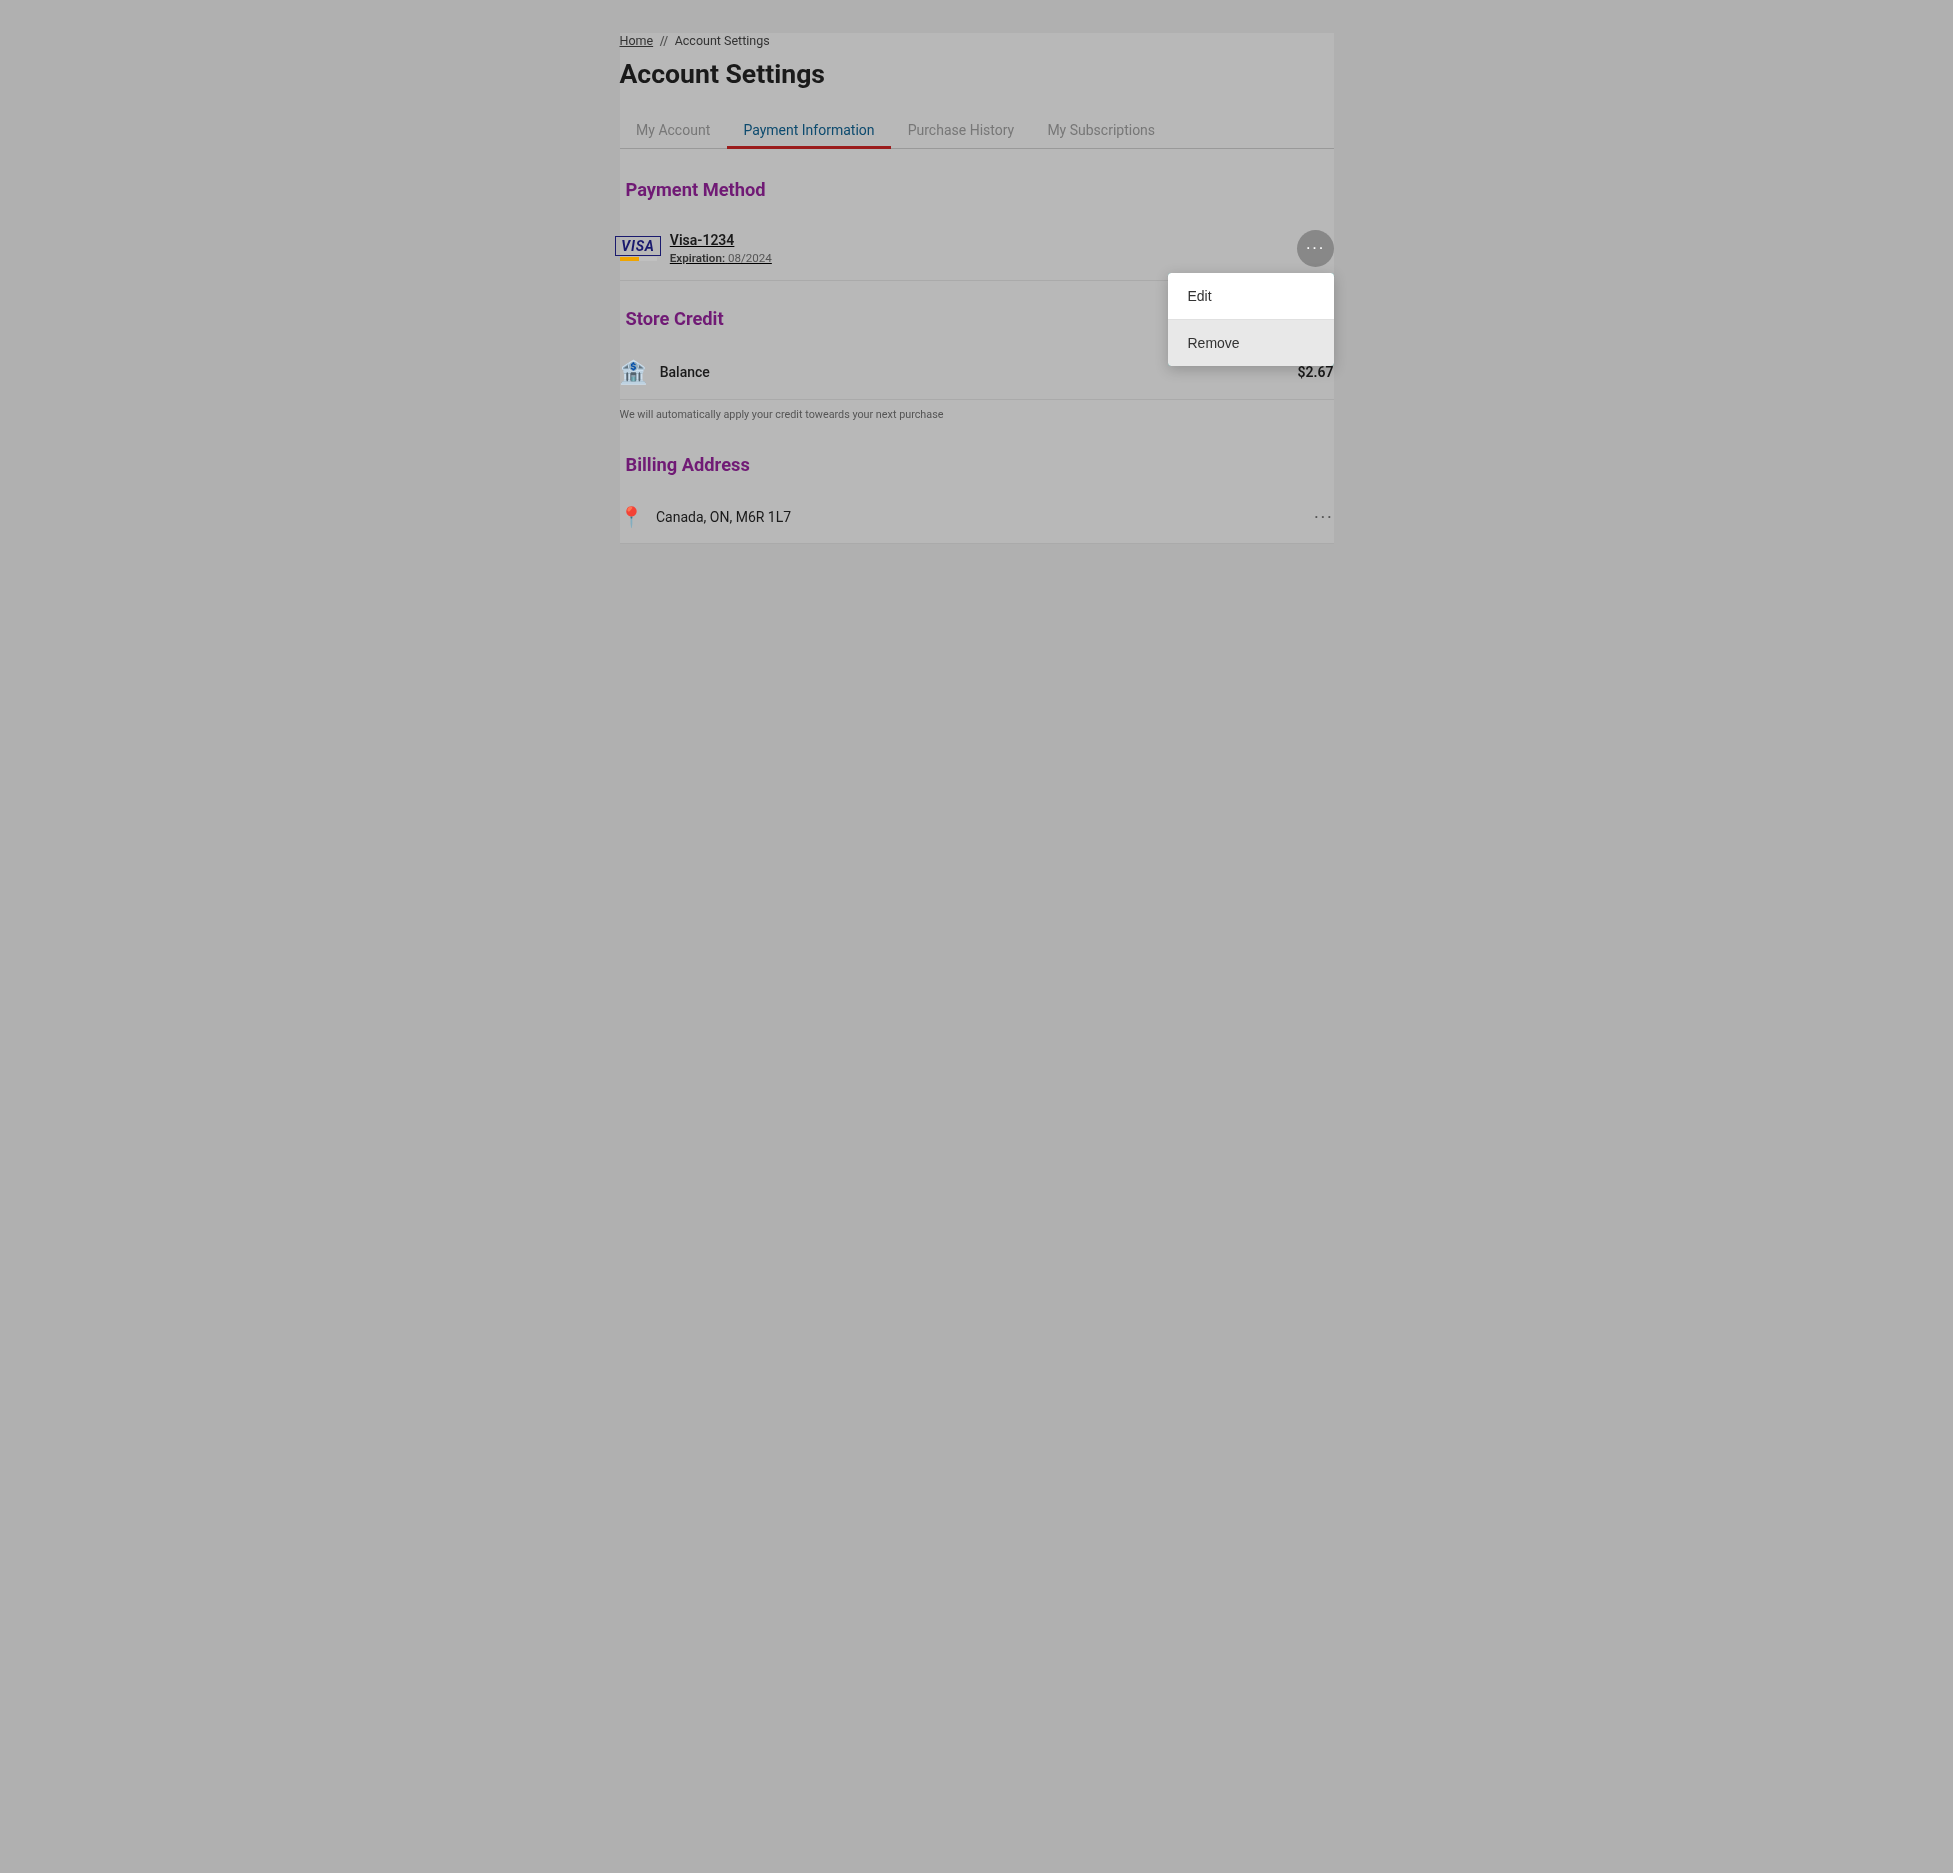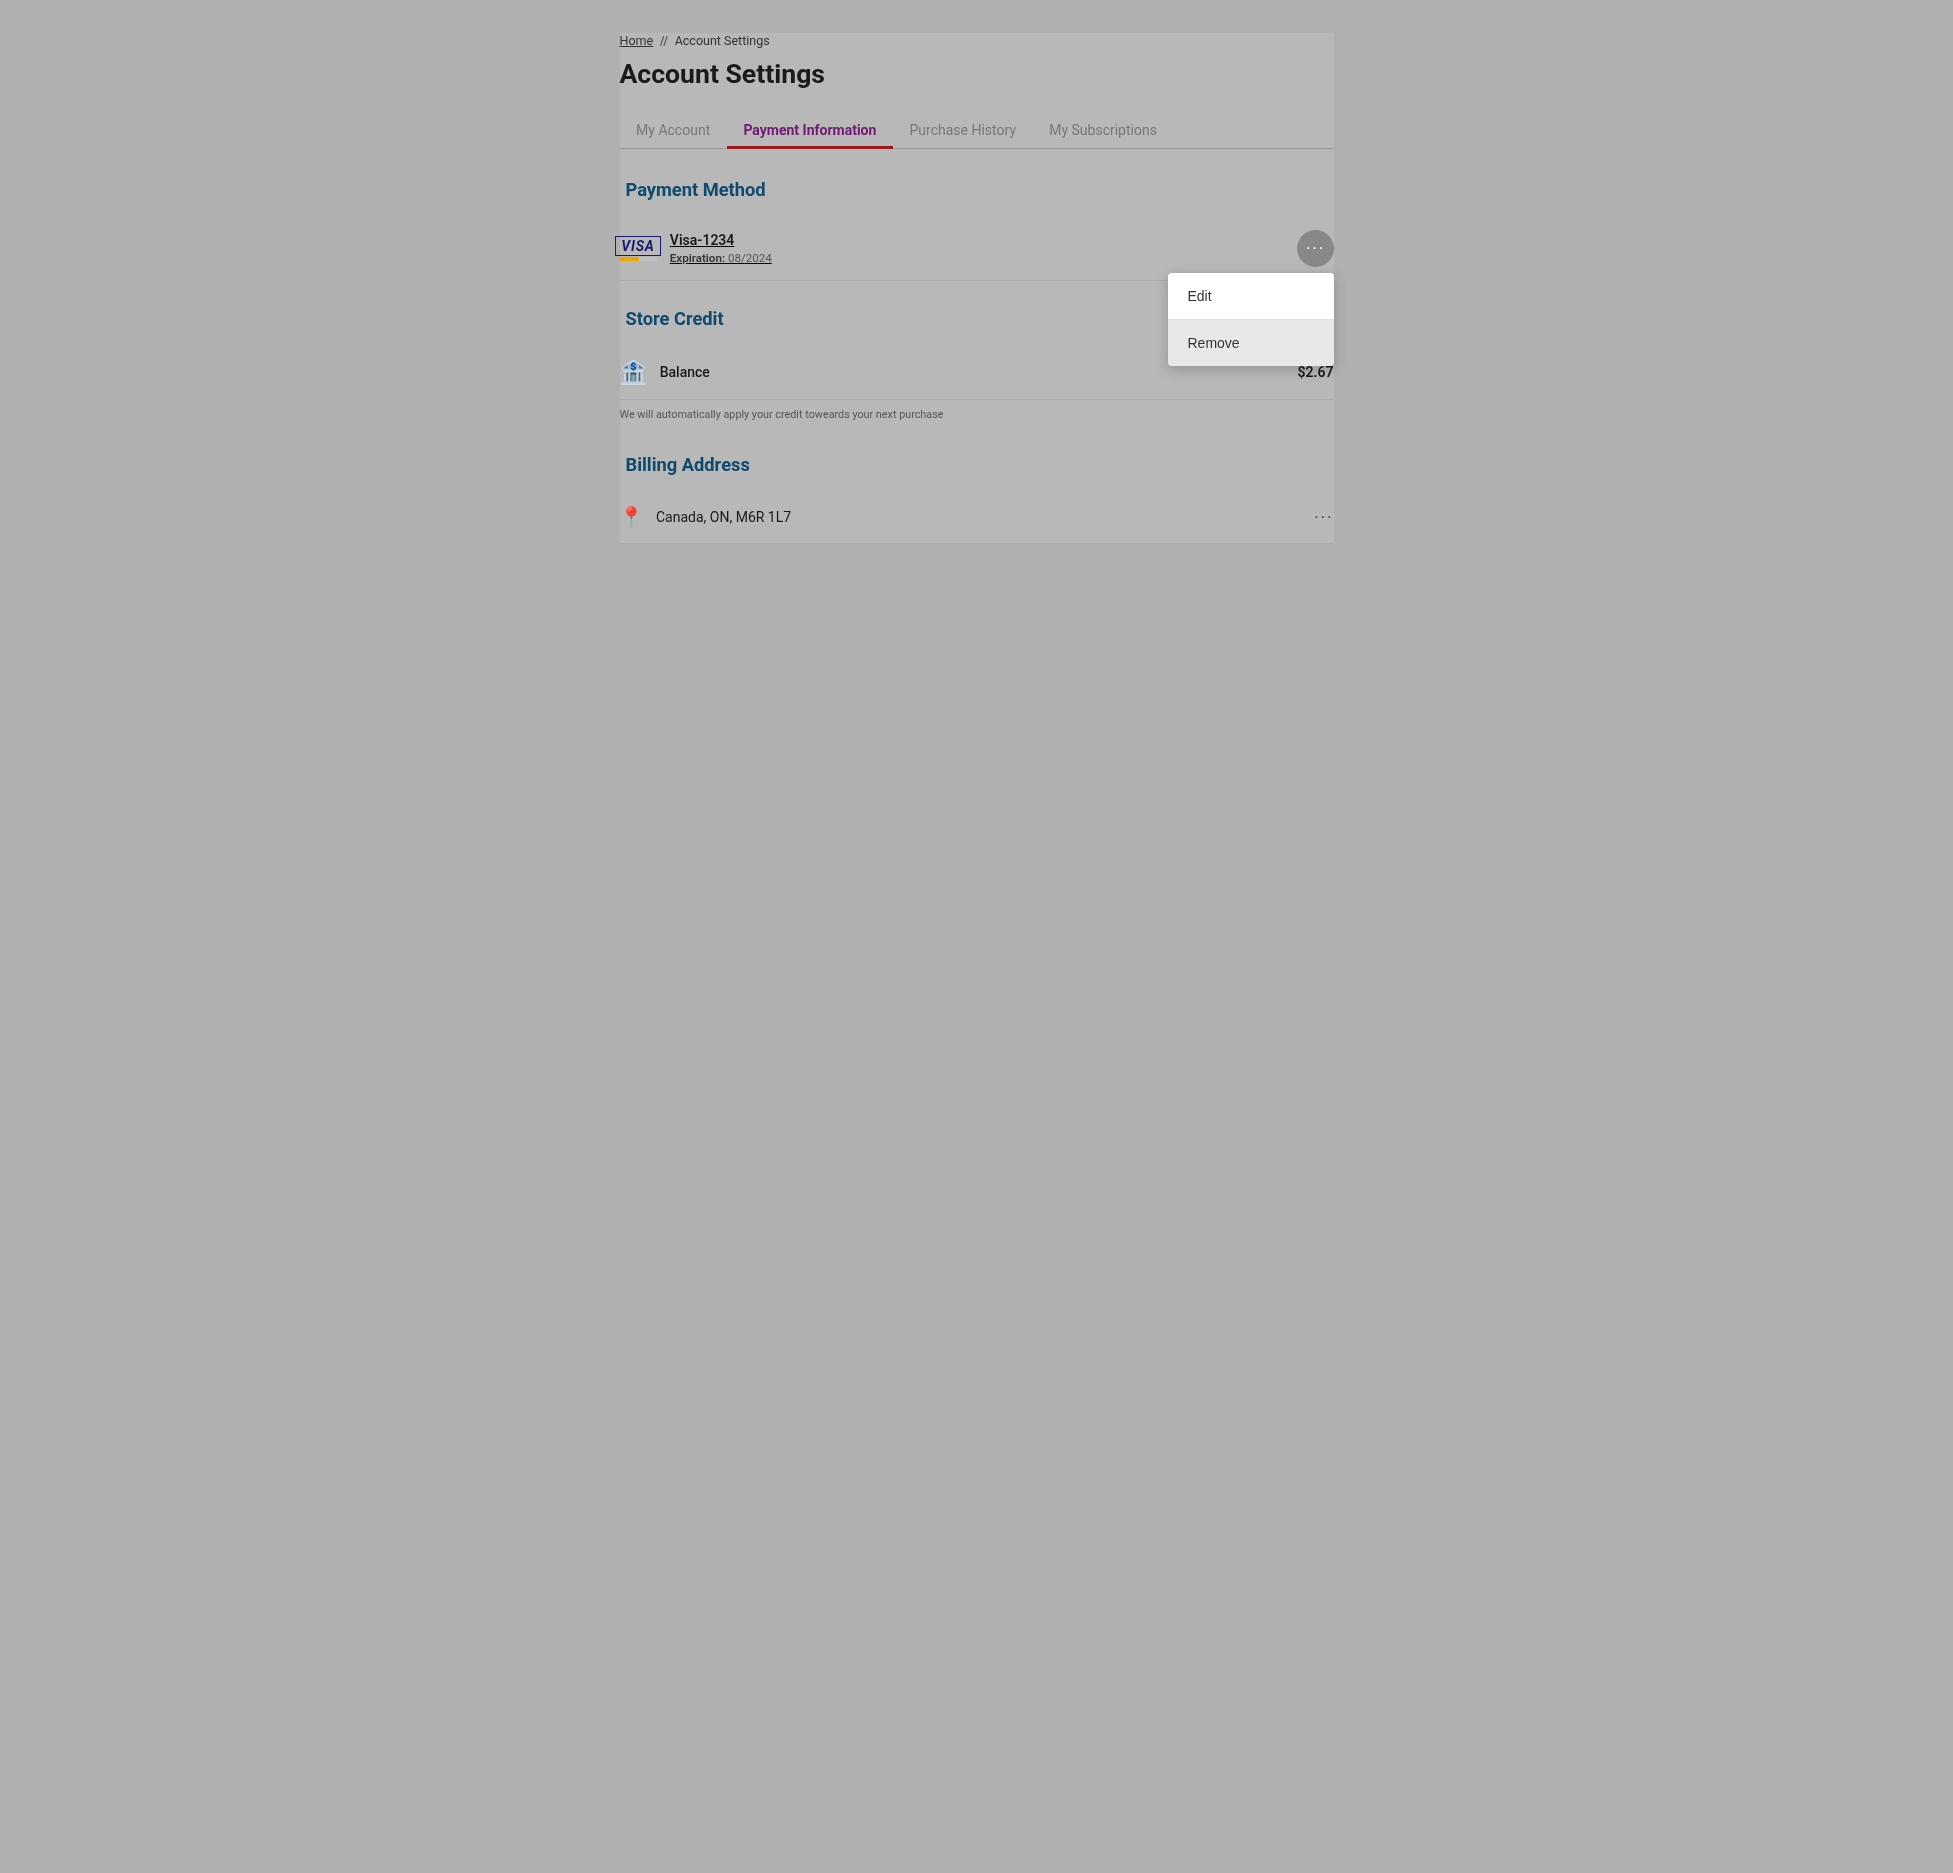--- a/index.html
+++ b/index.html
@@ -70,43 +70,43 @@
       padding: 10px 16.6px;
       font-size: 14px;
       color: #777;
       cursor: pointer;
       position: relative;
       white-space: nowrap;
       text-decoration: none;
     }
 
     .tab.active {
-      color: #701a75;
-      font-weight: 700;
+      color: #0c4a6e;
+      font-weight: 400;
     }
 
     .tab.active::after {
       content: '';
       position: absolute;
       bottom: -0.8px;
       left: 0;
       right: 0;
       height: 2.5px;
       background-color: #9b1c1c;
     }
 
     
     .section {
       margin-bottom: 26.6px;
     }
 
     .section-title {
       font-size: 18.3px;
       font-weight: 700;
-      color: #0c4a6e;
+      color: #701a75;
       margin-bottom: 16.6px;
       padding-left: 6px;
     }
 
     
     .payment-item {
       display: flex;
       align-items: center;
       justify-content: space-between;
       padding: 13.3px 0;

